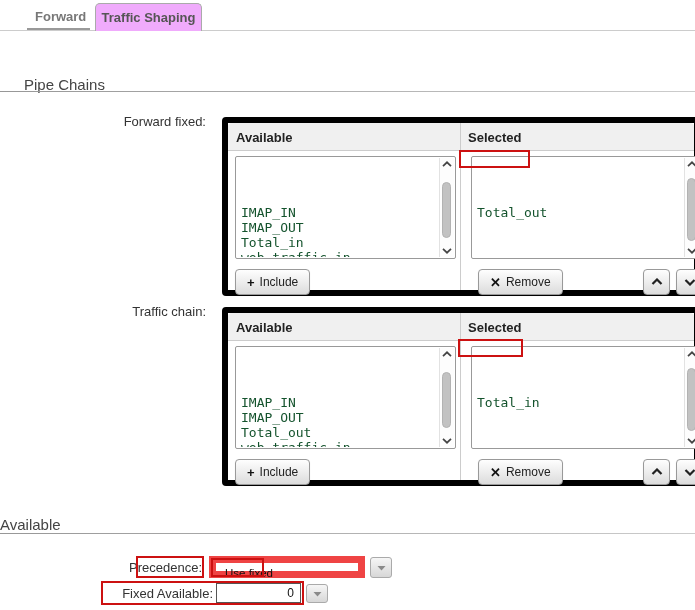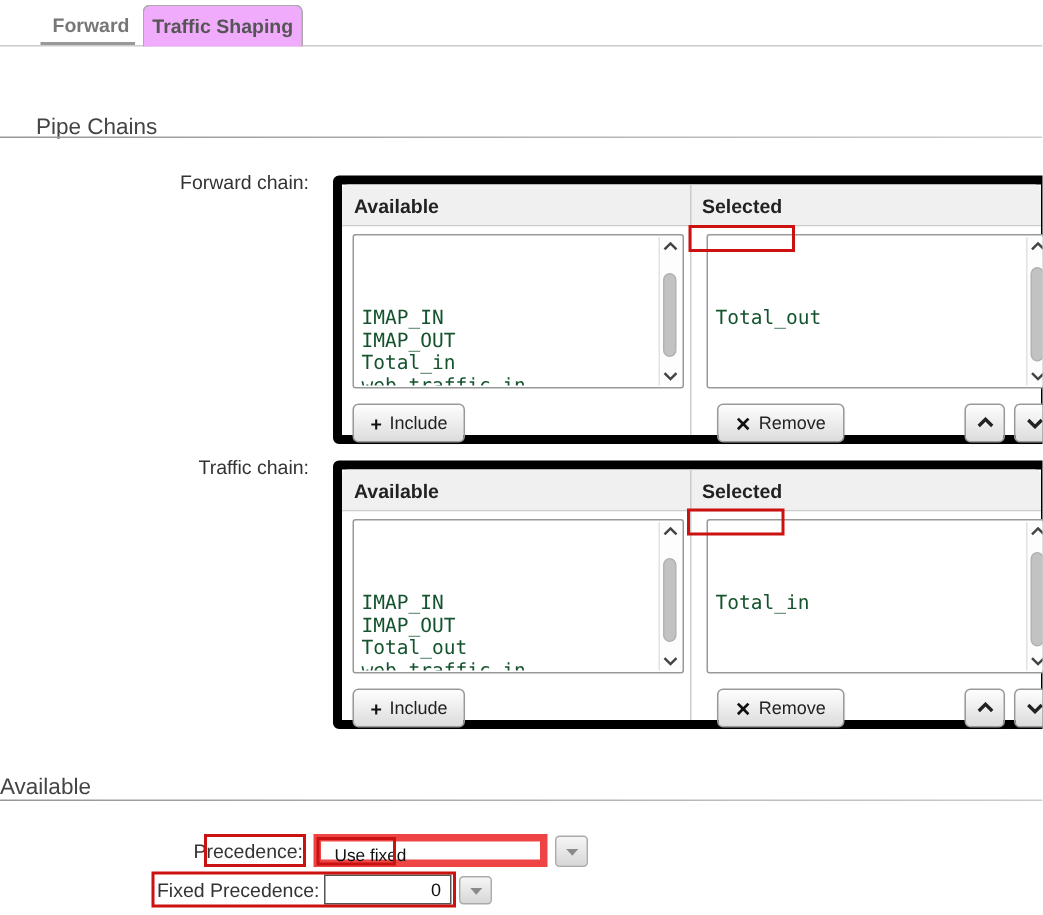--- a/index.html
+++ b/index.html
@@ -62,21 +62,21 @@
          border-radius:4px; box-shadow:0 1px 1px rgba(0,0,0,0.12);
          font-size:12px; color:#222; }
   .btn-icon { font-weight:bold; font-size:13px; color:#111; }
   .btn-include { left:7px;  top:146px; }
   .btn-remove  { left:250px; top:146px; }
   .btn-arrow   { width:27px; padding:0; }
   .btn-up   { left:415px; top:146px; }
   .btn-down { left:448px; top:146px; }
 
   
-  .select-box { position:absolute; background:#fff; border:5px solid #ef4444; }
+  .select-box { position:absolute; background:#fff; border:7px solid #ef4444; }
   .select-text { position:absolute; left:9px; top:0; font-size:11.5px;
            color:#111; }
   .mini-btn { position:absolute; background:linear-gradient(#f6f6f6,#d7d7d7);
            border:1px solid #aaa; border-radius:3px; display:flex;
            align-items:center; justify-content:center; }
   .num-input { position:absolute; background:#fff; border:1px solid #555;
            font-size:12px; color:#111; text-align:right; padding-right:6px;
            font-family:"Liberation Sans", sans-serif; }
 
   
@@ -88,21 +88,21 @@
 
 <div class="tabbar">
   <div class="tab-general-label">Forward</div>
   <div class="tab-general-underline"></div>
   <div class="tab-boxed">Traffic Shaping</div>
 </div>
 
 <div class="section-title" style="top:76px;margin-left:24px;">Pipe Chains</div>
 <div class="section-rule" style="top:91px;"></div>
 
-<div class="row-label" style="left:90px; top:114px; width:116px;">Forward chain:</div>
+<div class="row-label" style="left:90px; top:114px; width:116px;">Forward fixed:</div>
 
 <div class="panel" style="top:117px;">
   <div class="panel-header"></div>
   <div class="panel-divider"></div>
   <div class="panel-header-label hdr-available">Available</div>
   <div class="panel-header-label hdr-selected">Selected</div>
 
   <div class="listbox lb-available">
     <div class="list-items">
       
@@ -218,21 +218,21 @@
 
 <div class="select-box" style="left:209px; top:556px; width:156px; height:22px;">
   <div class="select-text" style="line-height:20px;">Use fixed</div>
 </div>
 <div class="mini-btn" style="left:370px; top:557px; width:22px; height:21px;">
   <svg width="9" height="6" viewBox="0 0 9 6">
       <polygon points="0.5,1 8.5,1 4.5,5.5" fill="#8a8a8a"></polygon>
     </svg>
 </div>
 
-<div class="row-label" style="left:80px; top:586px; width:133px;">Fixed Precedence:</div>
+<div class="row-label" style="left:80px; top:586px; width:133px;">Fixed Available:</div>
 
 <div class="num-input" style="left:216px; top:583px; width:85px; height:20px; line-height:18px;">0</div>
 <div class="mini-btn" style="left:306px; top:584px; width:22px; height:19px;">
   <svg width="9" height="6" viewBox="0 0 9 6">
       <polygon points="0.5,1 8.5,1 4.5,5.5" fill="#8a8a8a"></polygon>
     </svg>
 </div>
 
 <div class="annotation" style="left:459px; top:150px; width:71px; height:18px;"></div>
 <div class="annotation" style="left:458px; top:339px; width:65px; height:18px;"></div>

